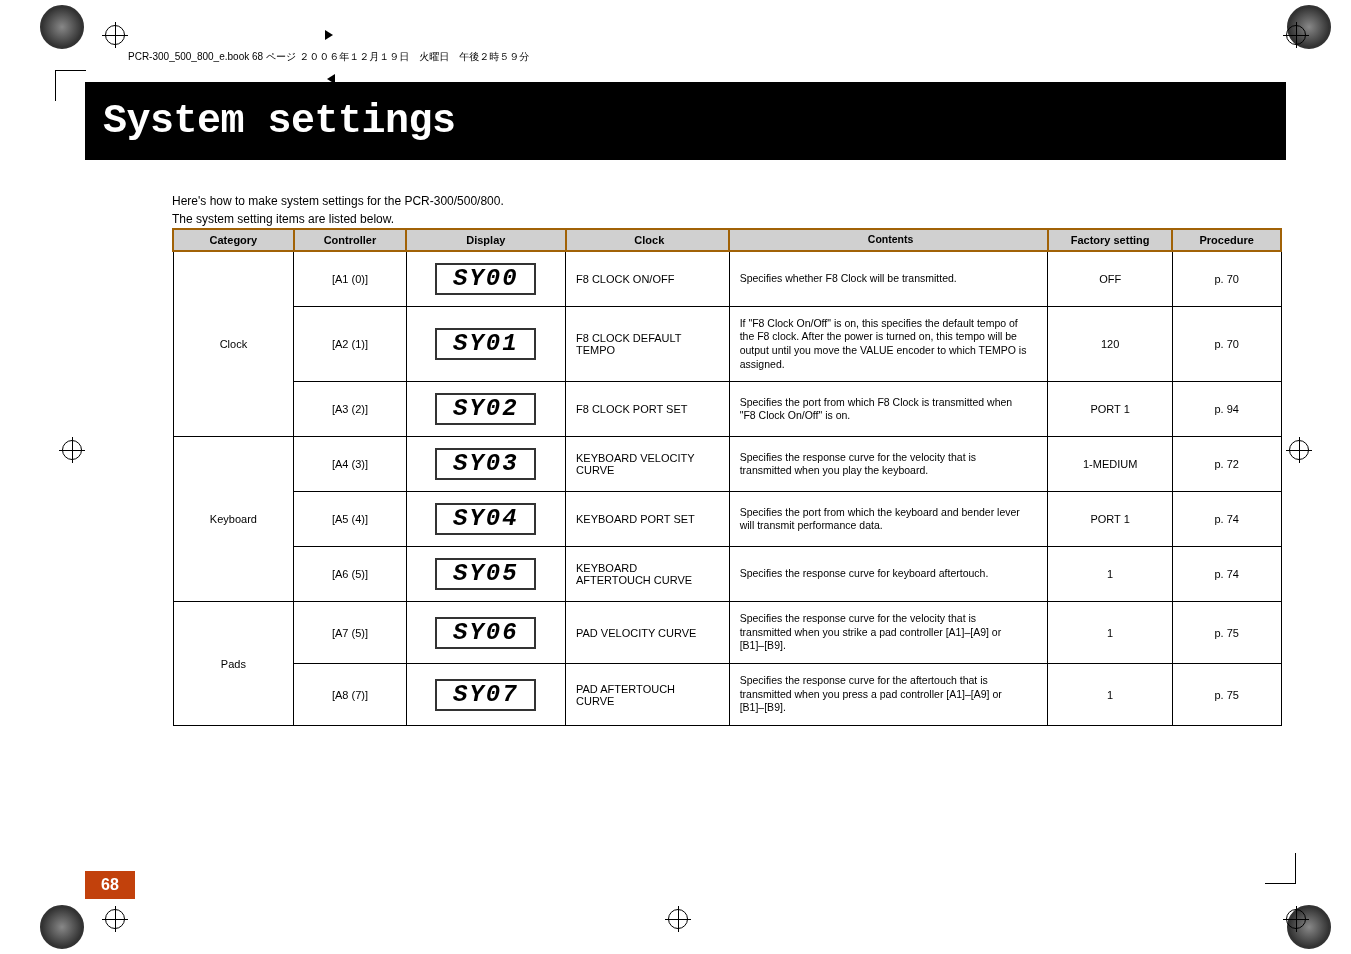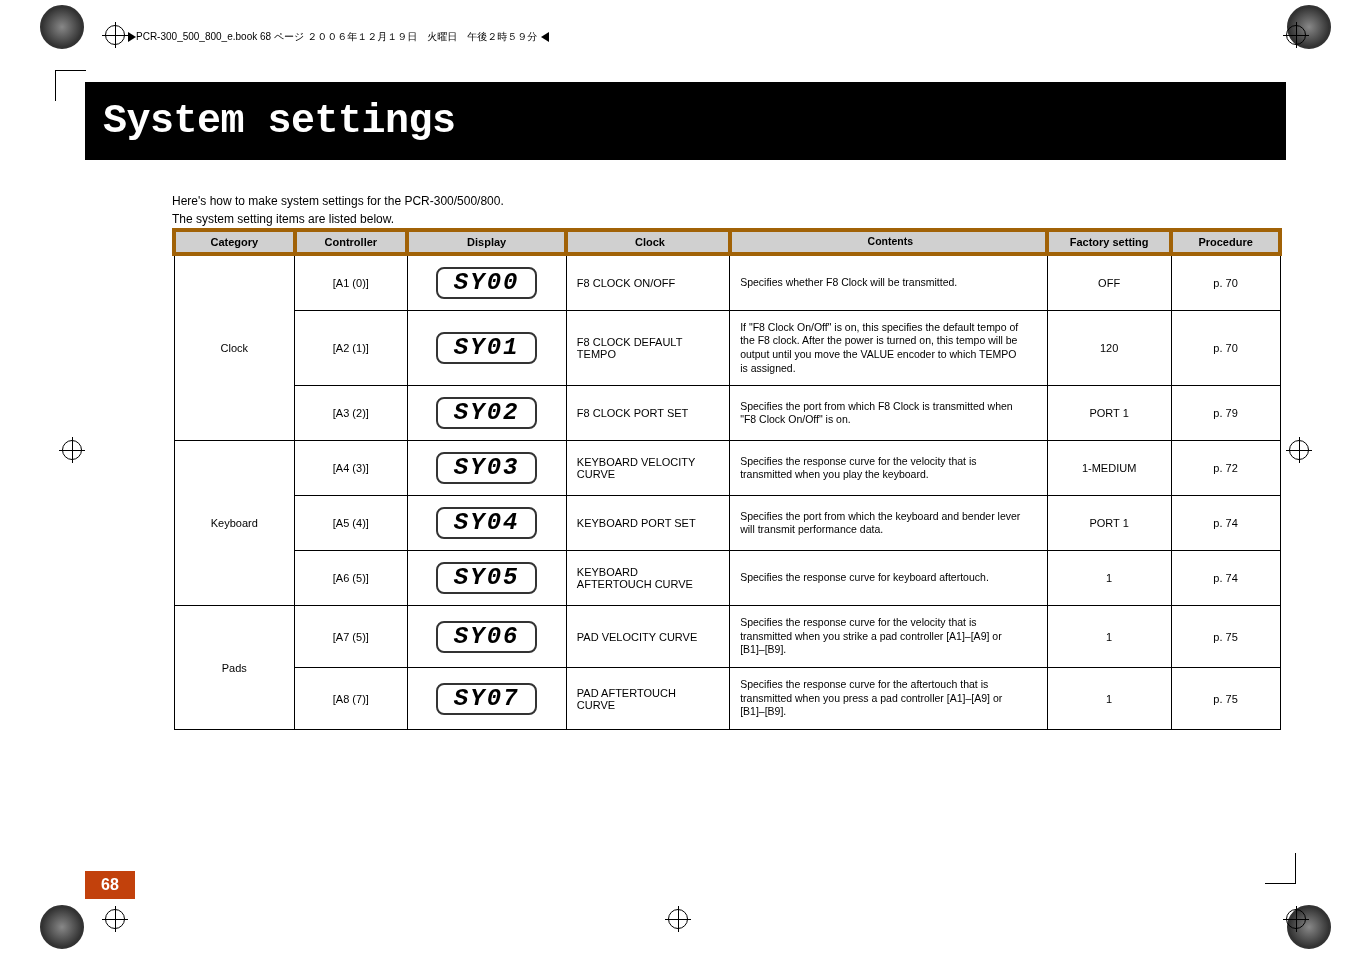--- a/index.html
+++ b/index.html
@@ -67,21 +67,22 @@
   .ring-bl { bottom: 5px; left: 40px; }
   .ring-br { bottom: 5px; right: 20px; }
   
   .file-header {
     position: absolute;
     top: 30px;
     left: 128px;
     font-size: 10px;
     display: flex;
     align-items: center;
-    gap: 0;
+    gap: 10px;
+    flex-direction: column;
   }
   .file-header .arrow {
     display: inline-block;
     width: 0;
     height: 0;
     border-top: 5px solid transparent;
     border-bottom: 5px solid transparent;
     border-left: 8px solid black;
   }
   .file-header .arrow-end {
@@ -123,21 +124,21 @@
     position: absolute;
     top: 228px;
     left: 172px;
     border-collapse: collapse;
     width: 1110px;
     font-size: 11px;
   }
   
   .settings-table th {
     background: #d0d0d0;
-    border: 4px solid #a16207;
+    border: 2px solid #a16207;
     padding: 3px 6px;
     text-align: center;
     font-weight: bold;
     font-size: 11px;
   }
   
   .settings-table td {
     border: 1px solid black;
     padding: 10px 21px;
     text-align: center;
@@ -149,21 +150,21 @@
   .settings-table .col-controller { width: 80px; }
   .settings-table .col-display { width: 120px; }
   .settings-table .col-item { width: 145px; text-align: left; padding-left: 10px; }
   .settings-table .col-contents { width: 340px; text-align: left; padding-left: 10px; font-size: 10.5px; line-height: 1.3; }
   .settings-table .col-factory { width: 90px; }
   .settings-table .col-proc { width: 75px; }
   
   .lcd-display {
     display: inline-block;
     border: 2px solid #333;
-    border-radius: 8px;
+    border-radius: 0;
     padding: 2px 6px;
     font-family: "Courier New", monospace;
     font-size: 24px;
     font-weight: bold;
     letter-spacing: 2px;
     background: white;
     min-width: 85px;
     line-height: 1;
     font-style: italic;
   }
@@ -244,21 +245,21 @@
       <td class="col-contents">If "F8 Clock On/Off" is on, this specifies the default tempo of the F8 clock. After the power is turned on, this tempo will be output until you move the VALUE encoder to which TEMPO is assigned.</td>
       <td class="col-factory">120</td>
       <td class="col-proc">p. 70</td>
     </tr>
     <tr>
       <td class="col-controller">[A3 (2)]</td>
       <td class="col-display"><span class="lcd-display">SY02</span></td>
       <td class="col-item">F8 CLOCK PORT SET</td>
       <td class="col-contents">Specifies the port from which F8 Clock is transmitted when "F8 Clock On/Off" is on.</td>
       <td class="col-factory">PORT 1</td>
-      <td class="col-proc">p. 79</td>
+      <td class="col-proc">p. 94</td>
     </tr>
     <tr>
       <td class="col-category" rowspan="3">Keyboard</td>
       <td class="col-controller">[A4 (3)]</td>
       <td class="col-display"><span class="lcd-display">SY03</span></td>
       <td class="col-item">KEYBOARD VELOCITY CURVE</td>
       <td class="col-contents">Specifies the response curve for the velocity that is transmitted when you play the keyboard.</td>
       <td class="col-factory">1-MEDIUM</td>
       <td class="col-proc">p. 72</td>
     </tr>

